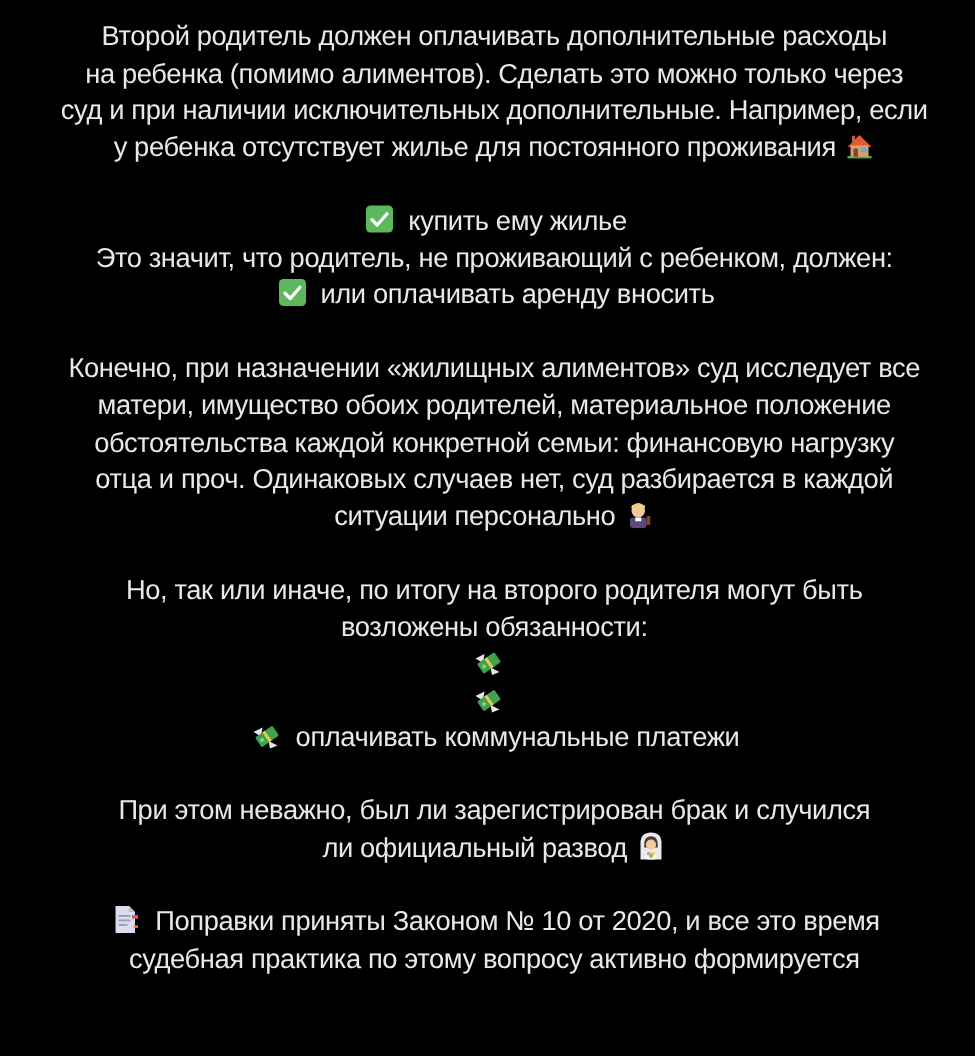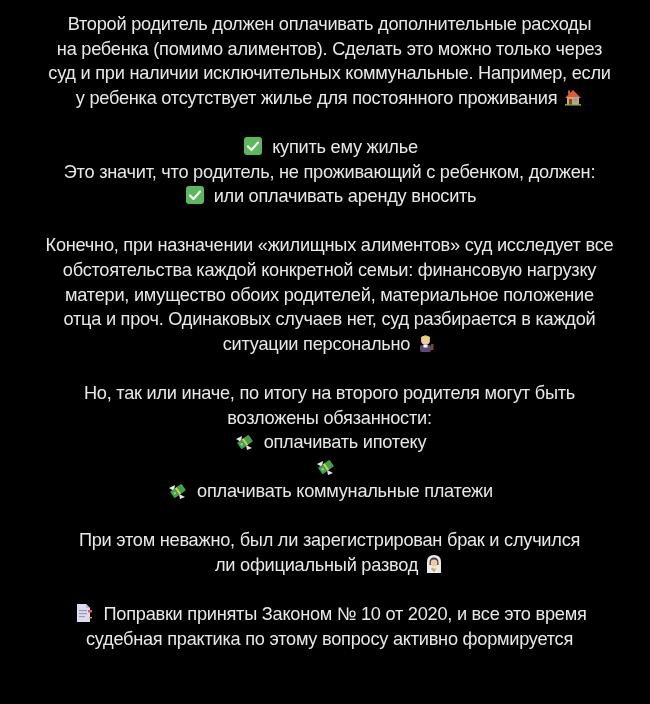--- a/index.html
+++ b/index.html
@@ -62,21 +62,21 @@
     svg { display: block; }
   </style>
 </head>
 <body>
 
 <div class="doc">
 
   <div class="para">
     <span class="line">Второй родитель должен оплачивать дополнительные расходы</span>
     <span class="line">на ребенка (помимо алиментов). Сделать это можно только через</span>
-    <span class="line">суд и при наличии исключительных коммунальные. Например, если</span>
+    <span class="line">суд и при наличии исключительных дополнительные. Например, если</span>
     <span class="line"><span>у ребенка отсутствует жилье для постоянного проживания</span><span class="emoji">
         <svg width="20" height="20" viewBox="0 0 20 20">
           <rect x="2" y="17" width="16" height="1.6" fill="#4caf50"></rect>
           <polygon points="10,3 2,11 18,11" fill="#e05a3a"></polygon>
           <rect x="4" y="10" width="12" height="7.5" fill="#d9a06b"></rect>
           <rect x="5" y="3.5" width="2" height="4" fill="#b5653f"></rect>
           <rect x="6" y="12" width="3" height="5.5" fill="#7a4b2a"></rect>
           <rect x="11" y="11.5" width="3.5" height="3" fill="#5aa9e6"></rect>
         </svg>
       </span></span>
@@ -97,22 +97,22 @@
           <rect x="1" y="1" width="18" height="18" rx="3" fill="#5cb85c"></rect>
           <polyline points="5,10.5 8.5,14 15,6.5" fill="none" stroke="#ffffff" stroke-width="2.2" stroke-linecap="round" stroke-linejoin="round"></polyline>
         </svg>
       </span><span>или оплачивать аренду вносить</span></span>
   </div>
 
   <div class="gap"></div>
 
   <div class="para">
     <span class="line">Конечно, при назначении «жилищных алиментов» суд исследует все</span>
+    <span class="line">матери, имущество обоих родителей, материальное положение</span>
     <span class="line">обстоятельства каждой конкретной семьи: финансовую нагрузку</span>
-    <span class="line">матери, имущество обоих родителей, материальное положение</span>
     <span class="line">отца и проч. Одинаковых случаев нет, суд разбирается в каждой</span>
     <span class="line"><span>ситуации персонально</span><span class="emoji">
         <svg width="20" height="20" viewBox="0 0 20 20">
           <rect x="4" y="12" width="11" height="7" rx="2" fill="#5b4a7a"></rect>
           <rect x="7.5" y="12" width="4" height="2.5" fill="#ffffff"></rect>
           <circle cx="9.5" cy="7.5" r="4.5" fill="#f2c9a0"></circle>
           <path d="M5 6 Q9.5 1 14 6 L14 5 Q9.5 -0.5 5 5 Z" fill="#e9d07a"></path>
           <rect x="5" y="3.5" width="9" height="2.5" rx="1.2" fill="#e9d07a"></rect>
           <rect x="15" y="11" width="2.5" height="6" fill="#7a4b2a"></rect>
         </svg>
@@ -128,21 +128,21 @@
     <span class="line"><span class="bullet-emoji">
         <svg width="20" height="20" viewBox="0 0 20 20">
           <polygon points="1,8 7,5 6,11" fill="#e6e6e6"></polygon>
           <polygon points="11,14 17,17 12,19" fill="#e6e6e6"></polygon>
           <g transform="rotate(-35 10 11)">
             <rect x="3" y="7" width="14" height="8" rx="1" fill="#3fa34d"></rect>
             <rect x="9" y="7" width="2" height="8" fill="#e9c94a"></rect>
             <circle cx="6" cy="11" r="1.3" fill="#8fd18f"></circle>
           </g>
         </svg>
-      </span><span>оплачивать ипотеку</span></span>
+      </span></span>
 
     <span class="line"><span class="bullet-emoji">
         <svg width="20" height="20" viewBox="0 0 20 20">
           <polygon points="1,8 7,5 6,11" fill="#e6e6e6"></polygon>
           <polygon points="11,14 17,17 12,19" fill="#e6e6e6"></polygon>
           <g transform="rotate(-35 10 11)">
             <rect x="3" y="7" width="14" height="8" rx="1" fill="#3fa34d"></rect>
             <rect x="9" y="7" width="2" height="8" fill="#e9c94a"></rect>
             <circle cx="6" cy="11" r="1.3" fill="#8fd18f"></circle>
           </g>

